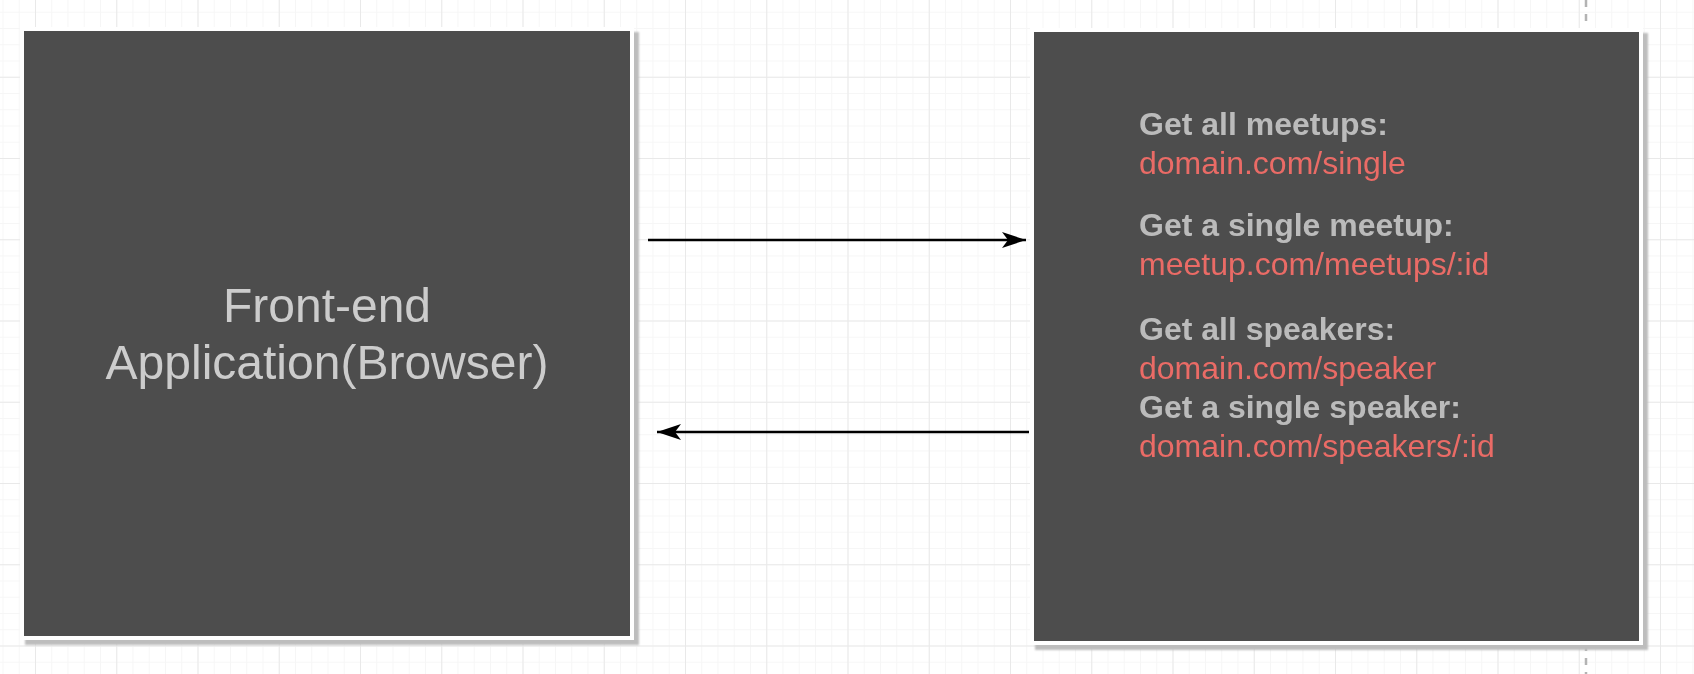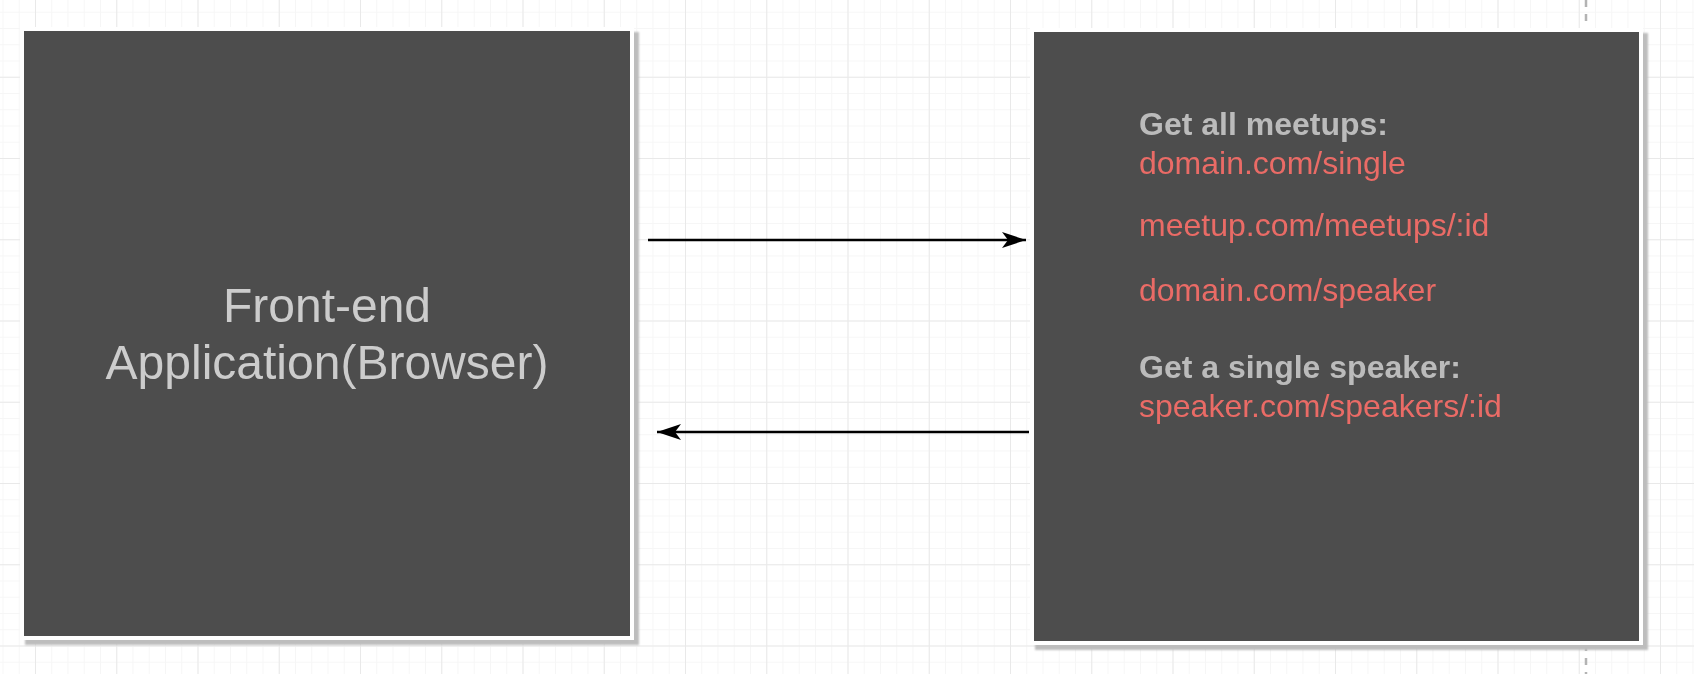--- a/index.html
+++ b/index.html
@@ -76,21 +76,21 @@
     width: 613px; height: 617px;
   }
   .endpoints {
     position: absolute;
     left: 105px; top: 73px;
     font-size: 32px;
     line-height: 39px;
   }
   .endpoint-group.g2 { margin-top: 23px; }
   .endpoint-group.g3 { margin-top: 26px; }
-  .endpoint-group.g4 { margin-top: 38px; }
+  .endpoint-group.g4 { }
   .endpoint-label { color: var(--label_text); font-weight: bold; }
   .endpoint-url   { color: var(--url_text); }
 
   .arrow-line {
     stroke: var(--arrow);
     stroke-width: 2.7;
     fill: none;
   }
   .page-break-line {
     stroke: var(--page_break);
@@ -113,28 +113,30 @@
 Application(Browser)</div>
   </div>
 
   <div class="box right-box">
     <div class="endpoints">
       <div class="endpoint-group g1">
         <div class="endpoint-label">Get all meetups:</div>
         <div class="endpoint-url">domain.com/single</div>
       </div>
       <div class="endpoint-group g2">
+        <div class="endpoint-label">Get a single meetup:</div>
         <div class="endpoint-url">meetup.com/meetups/:id</div>
       </div>
       <div class="endpoint-group g3">
+        <div class="endpoint-label">Get all speakers:</div>
         <div class="endpoint-url">domain.com/speaker</div>
       </div>
       <div class="endpoint-group g4">
         <div class="endpoint-label">Get a single speaker:</div>
-        <div class="endpoint-url">speaker.com/speakers/:id</div>
+        <div class="endpoint-url">domain.com/speakers/:id</div>
       </div>
     </div>
   </div>
 
   <svg class="layer overlay" viewBox="0 0 1694 674" xmlns="http://www.w3.org/2000/svg">
     <defs>
       <marker id="arrowhead" markerUnits="userSpaceOnUse" markerWidth="26" markerHeight="18" refX="24" refY="8" orient="auto">
         <path d="M0,0 L24,8 L0,16 L6,8 Z" fill="#000000"></path>
       </marker>
     </defs>

